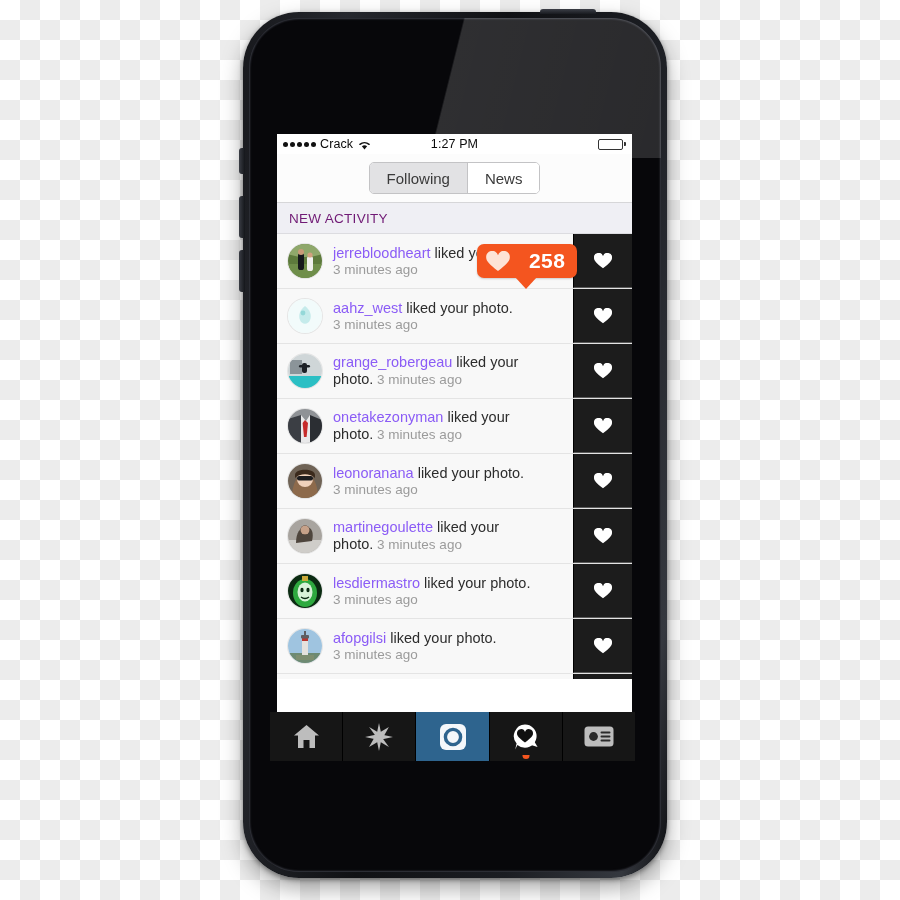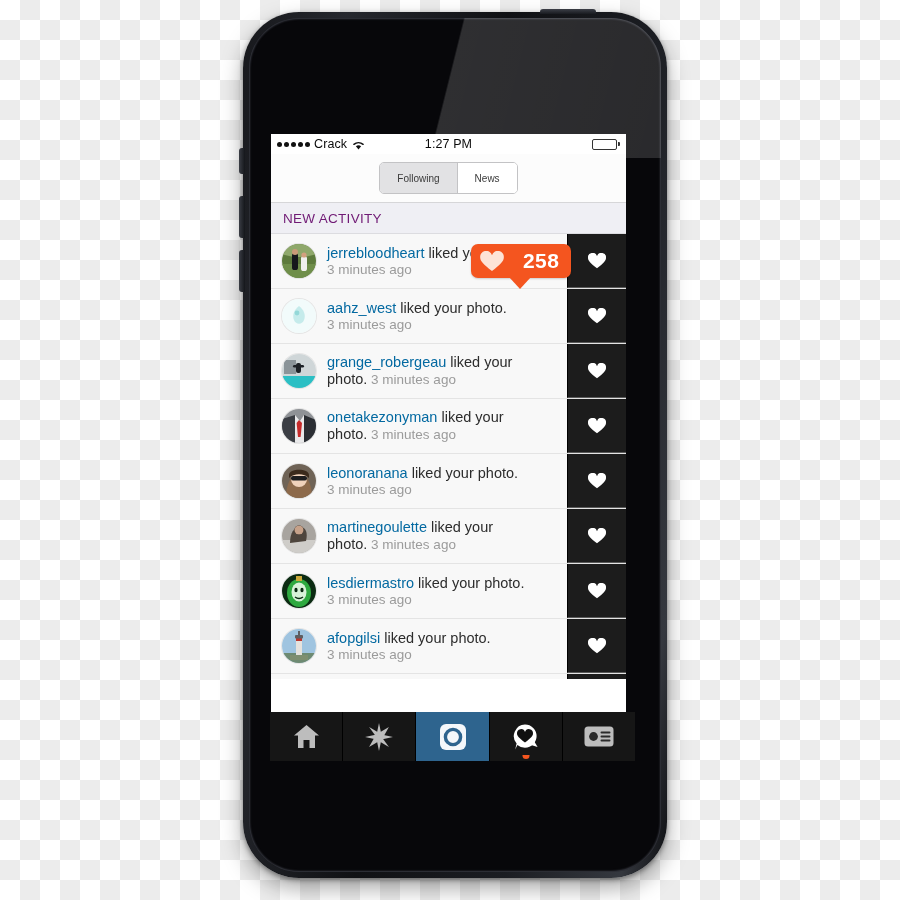--- a/index.html
+++ b/index.html
@@ -68,21 +68,21 @@
     position: absolute;
     left: 540px; top: 9px;
     width: 56px; height: 5px;
     border-radius: 3px 3px 0 0;
     background: linear-gradient(180deg,#3c3f47,#191b20);
   }
 
   
   #screen {
     position: absolute;
-    left: 271px;
+    left: 277px;
     top: 134px;
     width: 355px;
     height: 627px;
     background: #ffffff;
     overflow: hidden;
   }
 
   
   #status-bar {
     height: 20px;
@@ -139,21 +139,21 @@
     overflow: hidden;
     border: 1px solid #c3c3c5;
     background: #fff;
     height: 30px;
   }
   .seg {
     display: flex;
     align-items: center;
     justify-content: center;
     padding: 0 17px;
-    font-size: 10px;
+    font-size: 15px;
     color: #3a3a3a;
     background: #ffffff;
     border-left: 1px solid #c3c3c5;
     cursor: pointer;
     white-space: nowrap;
   }
   .seg:first-child { border-left: none; }
   .seg.active { background: #e2e2e4; }
 
   
@@ -200,21 +200,21 @@
   .avatar svg { display: block; }
   .row-text {
     flex: 1 1 auto;
     display: flex;
     flex-direction: column;
     justify-content: center;
     padding-right: 8px;
     min-width: 0;
   }
   .line1 { font-size: 14.5px; color: #2c2c2c; line-height: 17px; }
-  .username { color: #0369a1; }
+  .username { color: #8b5cf6; }
   .line2 { font-size: 13.5px; color: #9b9b9b; line-height: 16px; }
   .line-inline-time { color: #9b9b9b; }
   .heart-cell {
     width: 58px;
     flex: none;
     background: #1c1c1c;
     border-left: 1px solid #000;
     border-bottom: 1px solid #5a5a5a;
     display: flex;
     align-items: center;

